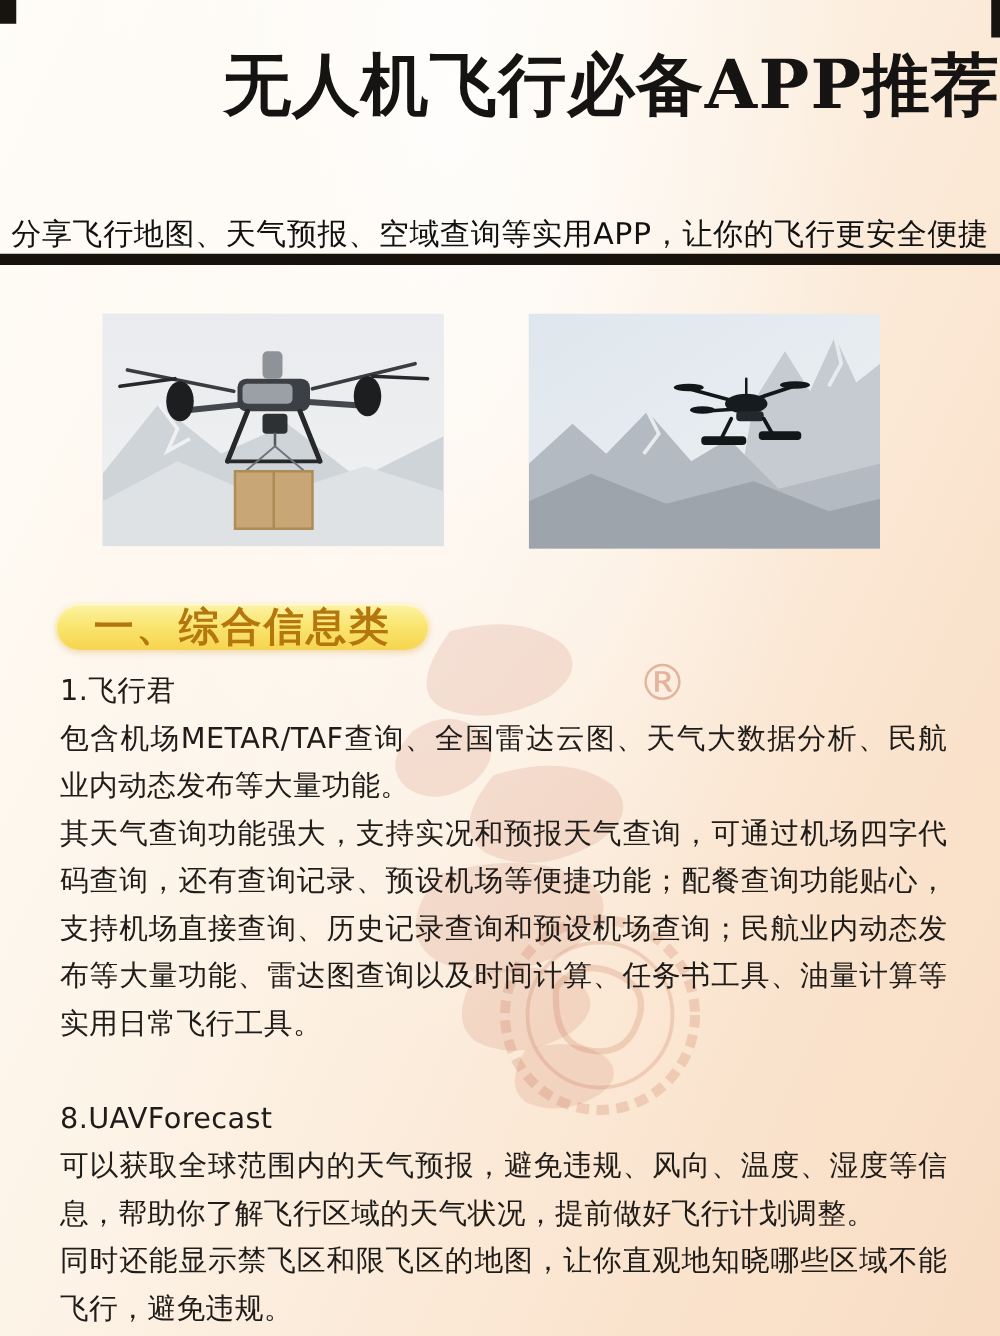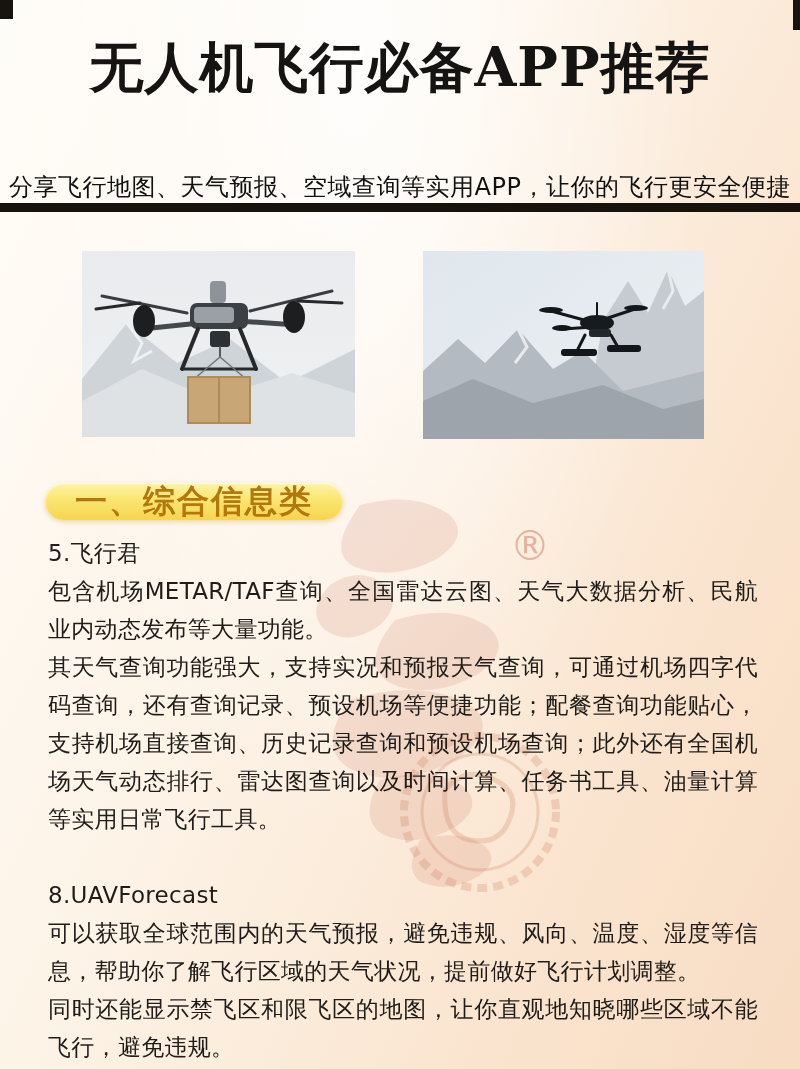--- a/index.html
+++ b/index.html
@@ -10,21 +10,21 @@
       radial-gradient(ellipse at 45% 6%, rgba(255,255,255,.85), rgba(255,255,255,0) 55%),
       linear-gradient(115deg,#fffdf9 0%,#fdf4e8 38%,#fae3cd 78%,#f8dcc4 100%);
   }
   .abs{position:absolute;}
   
   .corner-tl{left:0;top:0;width:13px;height:19px;background:#17130f;}
   .corner-tr{right:0;top:0;width:7px;height:30px;background:#17130f;}
   .divider{left:0;right:0;top:203px;height:9px;background:#18120c;}
   
   .title{
-    left:0;right:0;top:36px;text-align:center;
+    left:0;right:0;top:36px;text-align:right;
     font-family:"DejaVu Serif","Liberation Serif",serif;
     font-weight:900;font-size:54px;line-height:62px;color:#161412;letter-spacing:1px;
   }
   .subtitle{
     left:0;right:0;top:134px;text-align:center;
     font-size:24px;line-height:34px;color:#111;font-weight:500;letter-spacing:.5px;margin-top:36px;
   }
   
   .photo{overflow:hidden;background:#e8eaec;}
   .photo svg{display:block;}
@@ -149,22 +149,22 @@
       <rect x="138" y="98" width="36" height="7" rx="3" fill="#14171a"></rect>
       <rect x="184" y="94" width="34" height="7" rx="3" fill="#14171a"></rect>
     </g>
   </svg>
 </div>
 
 <div class="abs badge">一、综合信息类</div>
 
 <div class="abs content">
   <div class="sec1">
-    <div class="sec-heading">5.飞行君</div>
+    <div class="sec-heading">1.飞行君</div>
     <p>包含机场METAR/TAF查询、全国雷达云图、天气大数据分析、民航业内动态发布等大量功能。</p>
-    <p>其天气查询功能强大，支持实况和预报天气查询，可通过机场四字代码查询，还有查询记录、预设机场等便捷功能；配餐查询功能贴心，支持机场直接查询、历史记录查询和预设机场查询；此外还有全国机场天气动态排行、雷达图查询以及时间计算、任务书工具、油量计算等实用日常飞行工具。</p>
+    <p>其天气查询功能强大，支持实况和预报天气查询，可通过机场四字代码查询，还有查询记录、预设机场等便捷功能；配餐查询功能贴心，支持机场直接查询、历史记录查询和预设机场查询；民航业内动态发布等大量功能、雷达图查询以及时间计算、任务书工具、油量计算等实用日常飞行工具。</p>
   </div>
   <div class="sec2">
     <div class="sec-heading">8.UAVForecast</div>
     <p>可以获取全球范围内的天气预报，避免违规、风向、温度、湿度等信息，帮助你了解飞行区域的天气状况，提前做好飞行计划调整。</p>
     <p>同时还能显示禁飞区和限飞区的地图，让你直观地知晓哪些区域不能飞行，避免违规。</p>
   </div>
 </div>
 
 </body></html>

